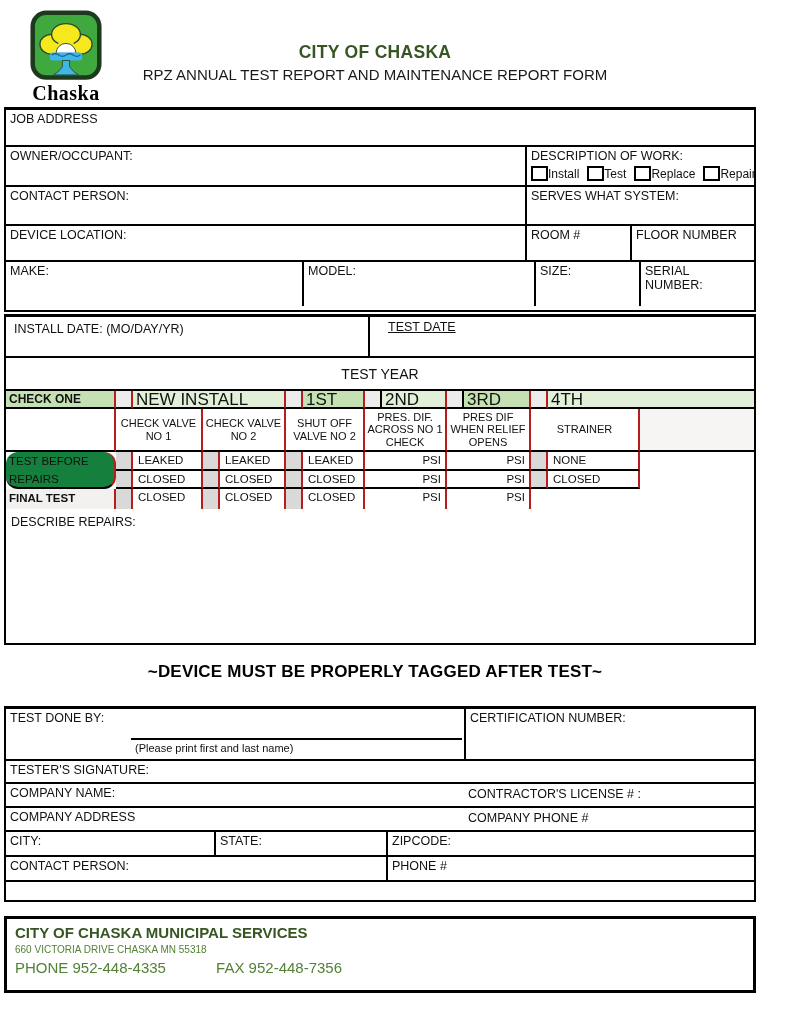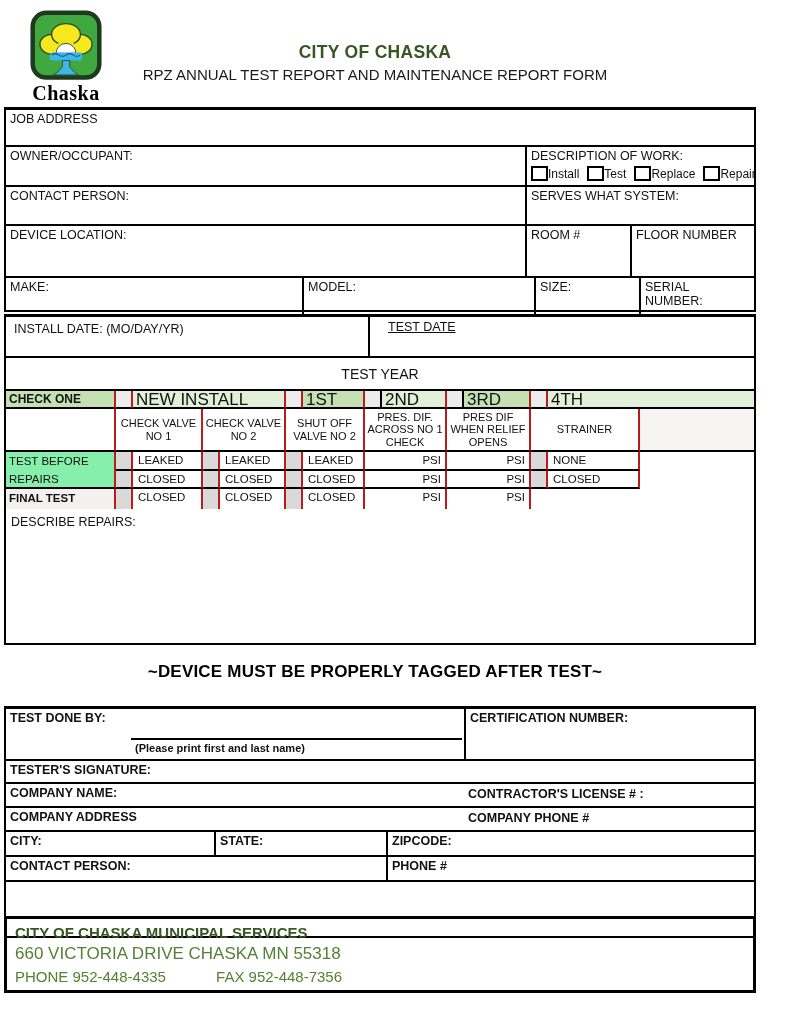--- a/index.html
+++ b/index.html
@@ -19,21 +19,21 @@
 
   
   .tbl { position:absolute; left:4px; width:752px; border:2px solid #000; border-top:3px solid #000; background:#fff; }
   .row { display:flex; border-bottom:2px solid #000; position:relative; }
   .row:last-child { border-bottom:none; }
   .c { position:relative; border-right:2px solid #000; padding:2px 4px; font-size:12.5px; overflow:hidden; }
   .c:last-child { border-right:none; }
   .lbl { font-size:12.5px; color:#111; }
 
   
-  .rA { height:37px; } .rB { height:40px; } .rC { height:39px; } .rD { height:52px; } .rE { height:44px; }
+  .rA { height:37px; } .rB { height:40px; } .rC { height:39px; } .rD { height:36px; } .rE { height:44px; }
   .w521 { width:521px; flex:none; } .w298 { width:298px; flex:none; } .w223 { width:232px; flex:none; }
   .w105 { width:105px; flex:none; } .fx { flex:1; }
 
   
   .cbrow { display:flex; align-items:center; margin-top:3px; }
   .cbx-sq { display:inline-block; width:17px; height:15px; border:2px solid #000; background:#fff; flex:none; }
   .cbx-lab { font-size:12px; margin-right:8px; }
 
   
   .rF { height:41px; } .rG { height:33px; }
@@ -50,21 +50,21 @@
   .med { background:#c5e0b3; } .pale { background:#e2efd9; }
   .strip { line-height:15px; padding:1px 0 0 3px; font-size:17px; }
   .b { font-weight:bold; font-size:12px; }
   .cbx { background:#ececec; padding:0; }
   .combo { display:flex; padding:0; }
   .ccb { width:17px; flex:none; background:#ececec; border-right:2px solid #000; }
   .ctxt { flex:1; padding:1px 0 0 3px; line-height:15px; }
   .hd { display:flex; align-items:center; justify-content:center; text-align:center;
         font-size:11px; line-height:1.15; padding:1px 2px; background:#fff; }
   .hdempty { background:#f6f5f3; }
-  .rl { background:#86efac; padding:0 0 0 3px; grid-row:3 / span 2; }
+  .rl { background:#15803d; padding:0 0 0 3px; grid-row:3 / span 2;border-radius:12px; }
   .rl > div { height:18px; line-height:18px; font-size:11.5px; }
   .rl2 { background:#f2f1ef; font-weight:bold; padding:1px 0 0 3px; line-height:16px; }
   .cb2 { background:#d9d9d9; padding:0; }
   .val { background:#fff; padding:1px 0 12px 5px; line-height:15px; }
   .psi { background:#fff; text-align:right; padding:1px 4px 0 0; line-height:15px; }
   .rempty { background:#fff; grid-column:12; grid-row:3 / span 3; }
   .blank { background:#fff; }
 
   
   .describe { position:absolute; left:4px; width:752px; top:509px; height:136px;
@@ -80,21 +80,21 @@
   .rQ { height:25px; } .rR { height:25px; } .rS { height:26px; }
   .w460 { width:460px; flex:none; } .w210 { width:210px; flex:none; } .w172 { width:172px; flex:none; } .w382 { width:382px; flex:none; }
   .pline { position:absolute; left:125px; right:2px; top:29px; border-bottom:2px solid #000; }
   .pcap { position:absolute; left:129px; top:33px; font-size:11px; }
   .abs462 { position:absolute; left:462px; top:3px; font-size:12.5px; }
 
   
   .footer { position:absolute; left:4px; width:752px; top:916px; height:77px;
             border:3px solid #000; padding:5px 8px; }
   .f1 { font-size:15px; font-weight:bold; color:#375623; }
-  .f2 { font-size:17px; color:#538135; margin-top:3px; }
+  .f2 { font-size:10px; color:#538135; margin-top:3px; }
   .f3 { font-size:15px; color:#538135; margin-top:4px; }
   .fax { margin-left:46px; }
 </style>
 </head>
 <body>
 
 <div class="page">
 
   <div class="logo">
     <svg width="72" height="74" viewBox="0 0 80 82">
@@ -255,21 +255,21 @@
       <div class="gc blank s2 nbr nbb"></div>
     </div>
   </div>
 
   <div class="describe">
     <span class="lbl">DESCRIBE REPAIRS:</span>
   </div>
 
   <div class="notice">~DEVICE MUST BE PROPERLY TAGGED AFTER TEST~</div>
 
-  <div class="tbl" style="top:706px; height:232px;font-weight:bold;">
+  <div class="tbl" style="top:706px; height:196px;">
     <div class="row rM">
       <div class="c w460">
         <span class="lbl">TEST DONE BY:</span>
         <div class="pline"></div>
         <div class="pcap">(Please print first and last name)</div>
       </div>
       <div class="c fx">
         <span class="lbl">CERTIFICATION NUMBER:</span>
       </div>
     </div>

